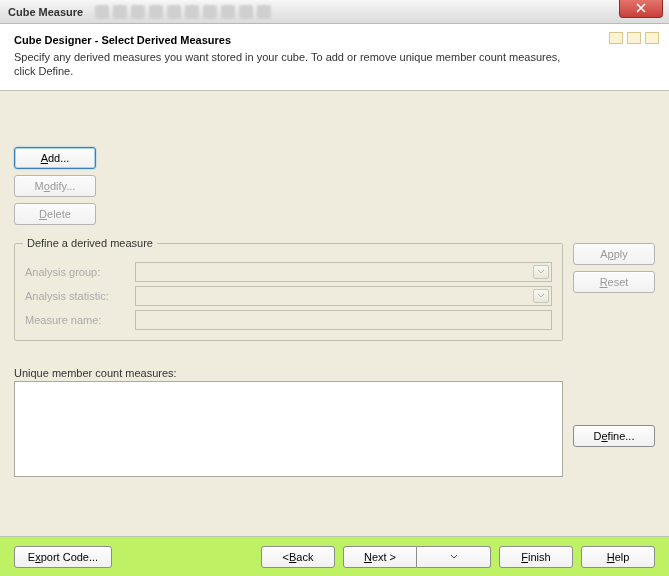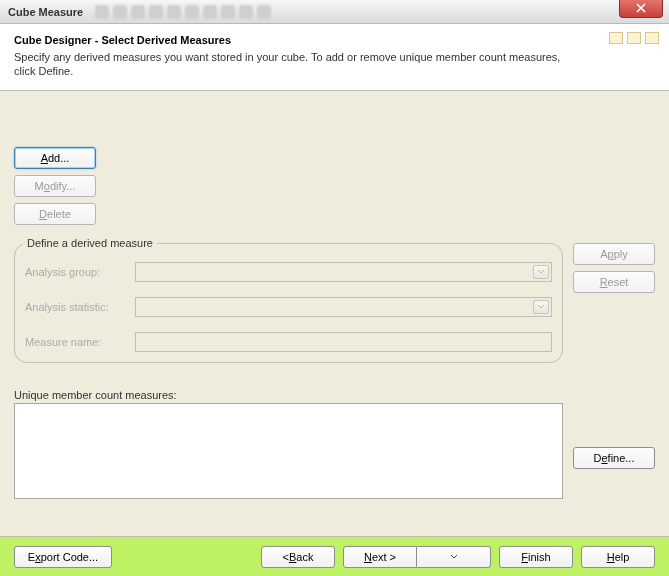--- a/index.html
+++ b/index.html
@@ -133,38 +133,38 @@
     color: #9a9a9a;
     border-color: #b5b5b5;
     background: linear-gradient(#fbfbfb, #f2f2f2);
   }
   .btn.highlight {
     border: 1px solid #3c7fb1;
     box-shadow: 0 0 0 1px #a7d3f0 inset, 0 0 2px #7abdf0;
   }
   .groupbox {
     border: 1px solid #c0c0b0;
-    border-radius: 13px;
+    border-radius: 2px;
     padding: 18px 10px 10px 10px;
     margin-top: 18px;
     position: relative;
     background: #efecde;
   }
   .groupbox .legend {
     position: absolute;
     top: -7px;
     left: 8px;
     background: #efecde;
     padding: 0 4px;
     color: #333;
   }
   .form-row {
     display: flex;
     align-items: center;
-    margin-bottom: 15px;
+    margin-bottom: 4px;
   }
   .form-row:last-child { margin-bottom: 0; }
   .form-row label {
     width: 110px;
     color: #888;
   }
   .combo, .textbox {
     flex: 1;
     height: 20px;
     border: 1px solid #c0c0b0;

